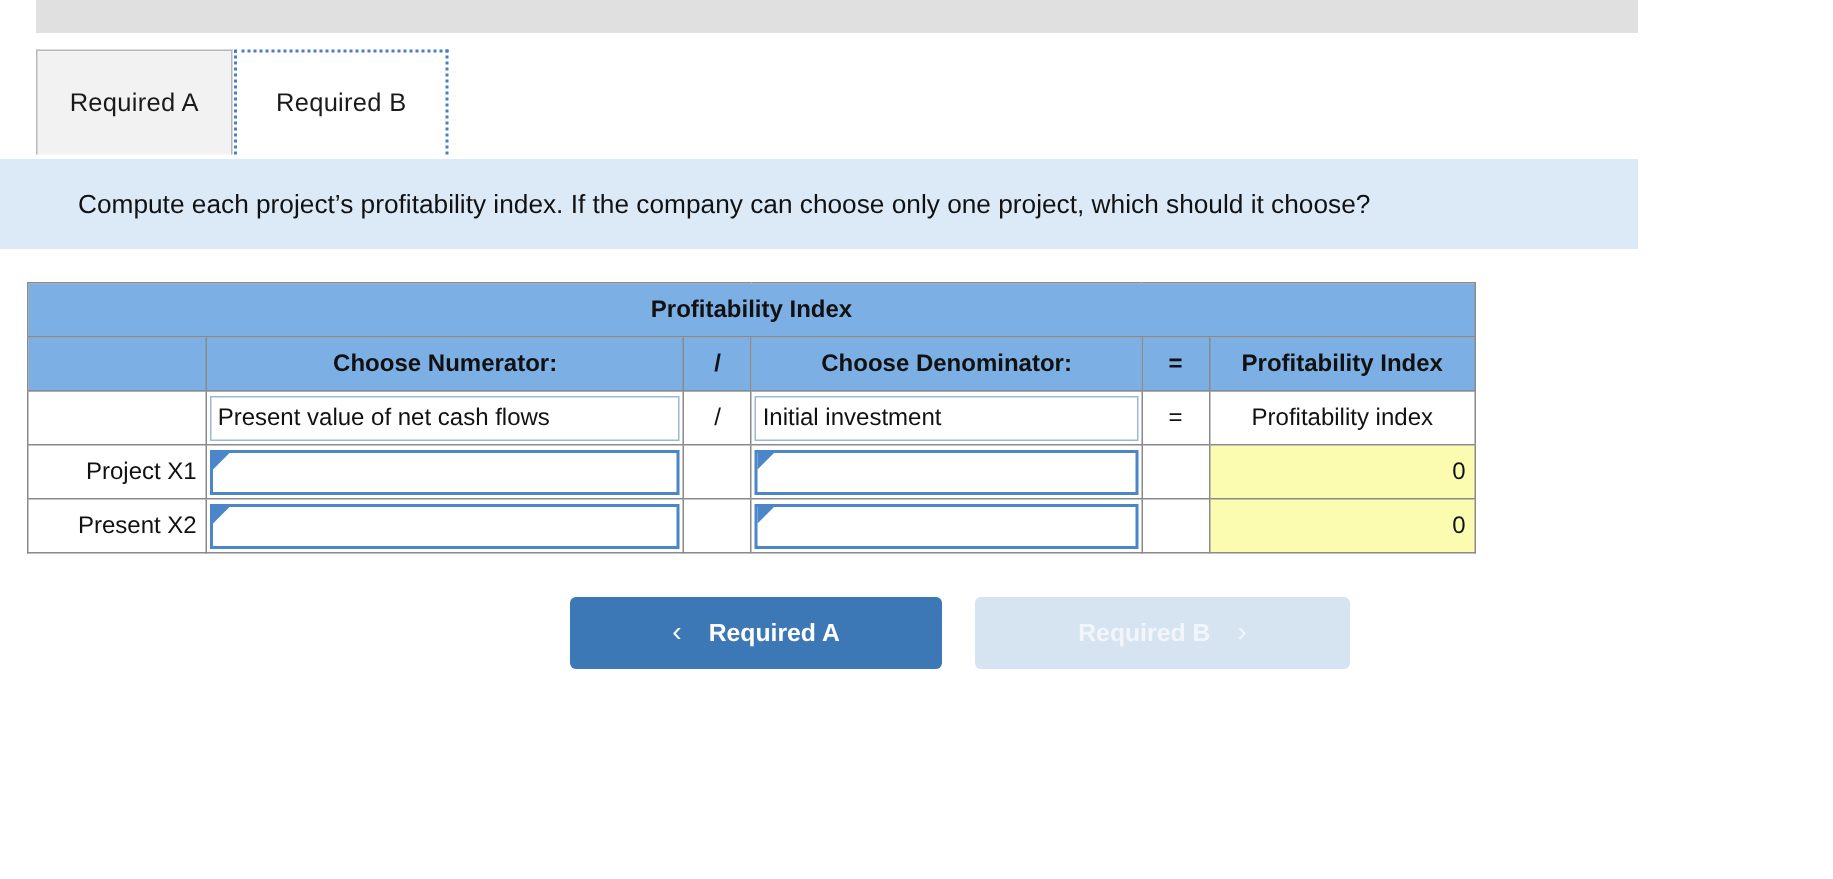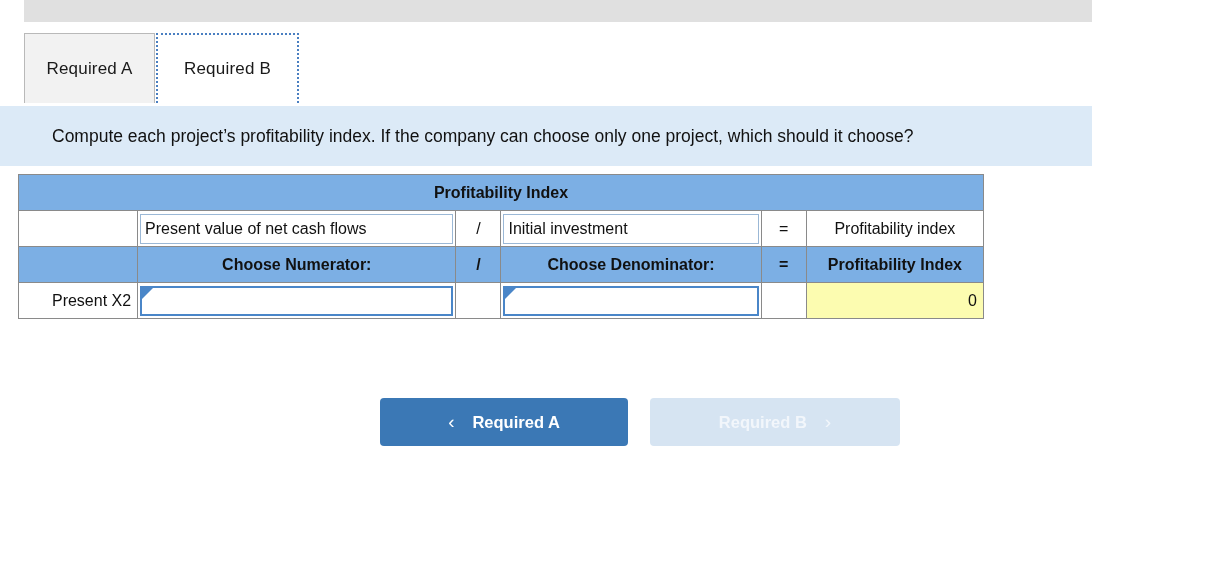--- a/index.html
+++ b/index.html
@@ -77,21 +77,21 @@
     padding-left: 52px;
     font-size: 17.5px;
     color: #111111;
     white-space: nowrap;
   }
 
   
   .grid {
     position: absolute;
     left: 18px;
-    top: 174px;
+    top: 188px;
     width: 966px;
     border-collapse: collapse;
     table-layout: fixed;
     background: #ffffff;
   }
   .grid td {
     border: 1px solid #8a8a8a;
     height: 36px;
     padding: 0 6px;
     font-size: 16px;
@@ -222,41 +222,57 @@
       <col style="width:260px">
         <col style="width:45px">
         <col style="width:177px">
     </colgroup>
     <tbody>
       <tr>
         <td class="hdr hdr-title" colspan="6">Profitability Index</td>
       </tr>
 
       <tr>
-        <td class="c-label"></td>
-        <td class="c-num no-pad">
-          <div class="filled-box">Present value of net cash flows</div>
-        </td>
-        <td class="c-slash">/</td>
-        <td class="c-den no-pad">
-          <div class="filled-box">Initial investment</div>
-        </td>
-        <td class="c-eq">=</td>
-        <td class="c-pi">Profitability index</td>
-      </tr>
-
-      <tr>
         <td class="blank-hdr c-label"></td>
         <td class="hdr c-num">Choose Numerator:</td>
         <td class="hdr c-slash">/</td>
         <td class="hdr c-den">Choose Denominator:</td>
         <td class="hdr c-eq">=</td>
         <td class="hdr c-pi">Profitability Index</td>
       </tr>
 
+      <tr>
+        <td class="c-label"></td>
+        <td class="c-num no-pad">
+          <div class="filled-box">Present value of net cash flows</div>
+        </td>
+        <td class="c-slash">/</td>
+        <td class="c-den no-pad">
+          <div class="filled-box">Initial investment</div>
+        </td>
+        <td class="c-eq">=</td>
+        <td class="c-pi">Profitability index</td>
+      </tr>
+
+      <tr>
+        <td class="c-label">Project X1</td>
+        <td class="c-num no-pad">
+          <div class="dd">
+            <span></span>
+          </div>
+        </td>
+        <td class="c-slash"></td>
+        <td class="c-den no-pad">
+          <div class="dd">
+            <span></span>
+          </div>
+        </td>
+        <td class="c-eq"></td>
+        <td class="c-pi yellow">0</td>
+      </tr>
 
       <tr>
         <td class="c-label">Present X2</td>
         <td class="c-num no-pad">
           <div class="dd">
             <span></span>
           </div>
         </td>
         <td class="c-slash"></td>
         <td class="c-den no-pad">

